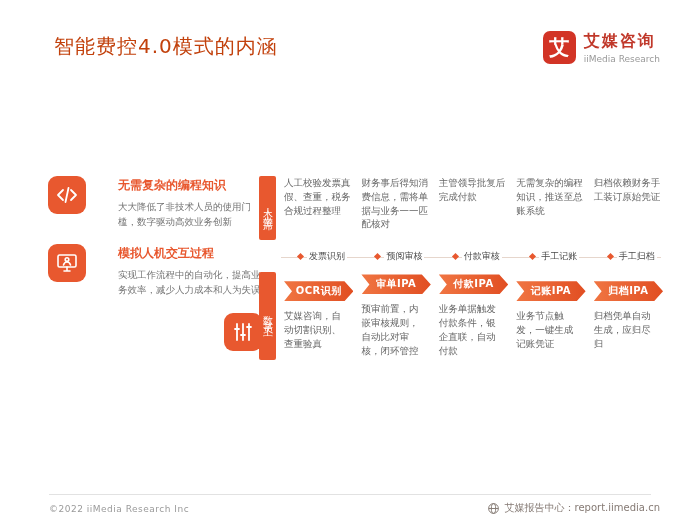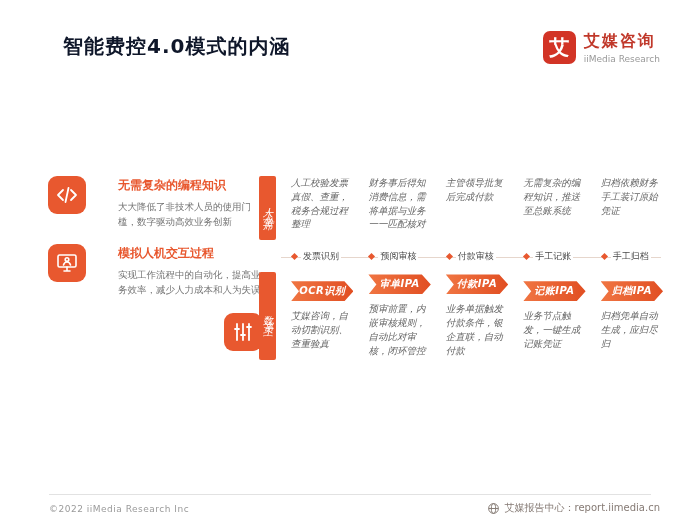--- a/index.html
+++ b/index.html
@@ -1,47 +1,47 @@
 <!DOCTYPE html>
 <html><head>
 <meta charset="utf-8">
 <style>
   * { margin:0; padding:0; box-sizing:border-box; }
   html,body { background:#fff; }
   body { font-family:"DejaVu Sans","Liberation Sans",sans-serif; }
   .slide { position:relative; width:700px; height:525px; background:#ffffff; overflow:hidden; }
 
   
-  .page-title { position:absolute; left:63px; top:33px; font-size:20px; font-weight:bold;
-                color:#0f172a; letter-spacing:1px; }
+  .page-title { position:absolute; left:54px; top:33px; font-size:20px; font-weight:normal;
+                color:#c2410c; letter-spacing:1px; }
   .logo { position:absolute; right:40px; top:31px; display:flex; align-items:center; gap:8px; }
   .logo-mark { width:33px; height:33px; background:#d23426; color:#fff; border-radius:7px;
                display:flex; align-items:center; justify-content:center; font-size:20px; font-weight:bold; }
   .logo-cn { font-size:16px; font-weight:bold; color:#c0382a; letter-spacing:2px; }
   .logo-en { font-size:9px; color:#999; margin-top:2px; }
 
   
   .features { position:absolute; left:64px; top:176px; width:198px; }
   .feature { display:flex; gap:32px; margin-bottom:15px;justify-content:flex-end; }
   .f-icon { flex:0 0 38px; width:38px; height:38px; background:#e8582f; border-radius:9px;
             display:flex; align-items:center; justify-content:center; }
   .f-icon svg { width:24px; height:24px; }
   .f-title { font-size:12px; font-weight:bold; color:#e8582f; margin:1px 0 6px; }
   .f-body { font-size:9.5px; color:#737373; line-height:1.55; width:144px; }
 
   
   .process { position:absolute; left:259px; top:176px; width:404px; }
-  .prow { display:flex; gap:15px;font-style:italic; }
+  .prow { display:flex; gap:8px; }
   .vbar { flex:0 0 17px; width:17px; background:#e8582f; color:#fff; font-size:10px;
           writing-mode:vertical-rl; letter-spacing:4px; display:flex; align-items:center;
           justify-content:center; border-radius:2px; }
   .manual-row .vbar { height:64px; align-self:flex-start; }
   .mcell { flex:1; font-size:9.5px; color:#666; line-height:1.45; }
 
-  .timeline { position:relative; margin-top:9px; height:15px; display:flex; gap:15px; align-items:center; }
+  .timeline { position:relative; margin-top:9px; height:15px; display:flex; gap:21px; align-items:center; }
   .tl-line { position:absolute; left:22px; right:2px; top:50%; border-top:1px solid #e6d6cc; }
   .tl-spacer { flex:0 0 17px; }
   .stage { flex:1; position:relative; display:flex; align-items:center; gap:4px; padding-left:1px; }
   .diamond { width:5px; height:5px; background:#e8582f; transform:rotate(45deg); flex:0 0 5px; }
   .stage-label { font-size:9px; color:#4a4a4a; background:#fff; padding:0 2px; white-space:nowrap; }
 
   .digital-row { margin-top:8px;align-items:center; }
   .digital-row .vbar { height:88px; align-self:flex-start; }
   .dcol { flex:1; min-width:0; }
   .arrow { height:20px; color:#fff; font-size:10px; font-weight:bold; letter-spacing:0.5px;

